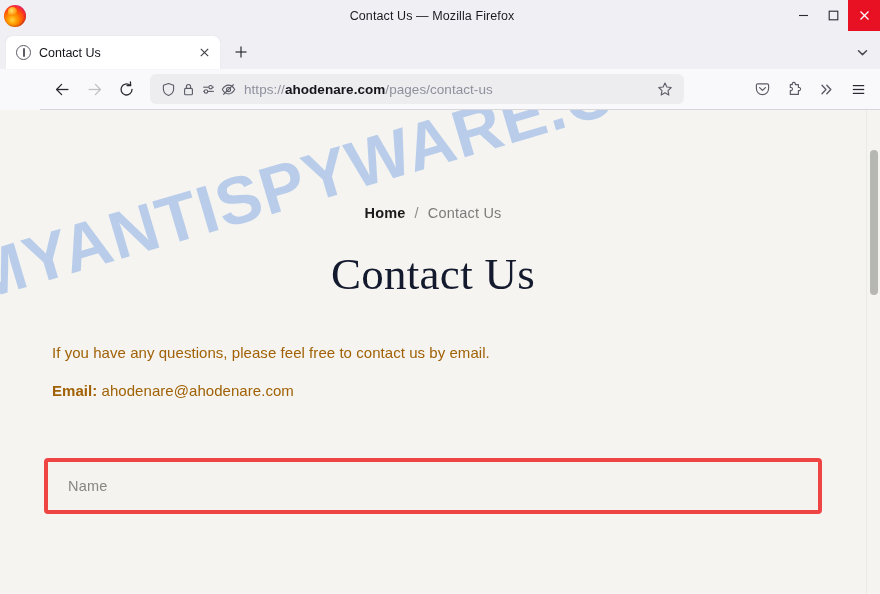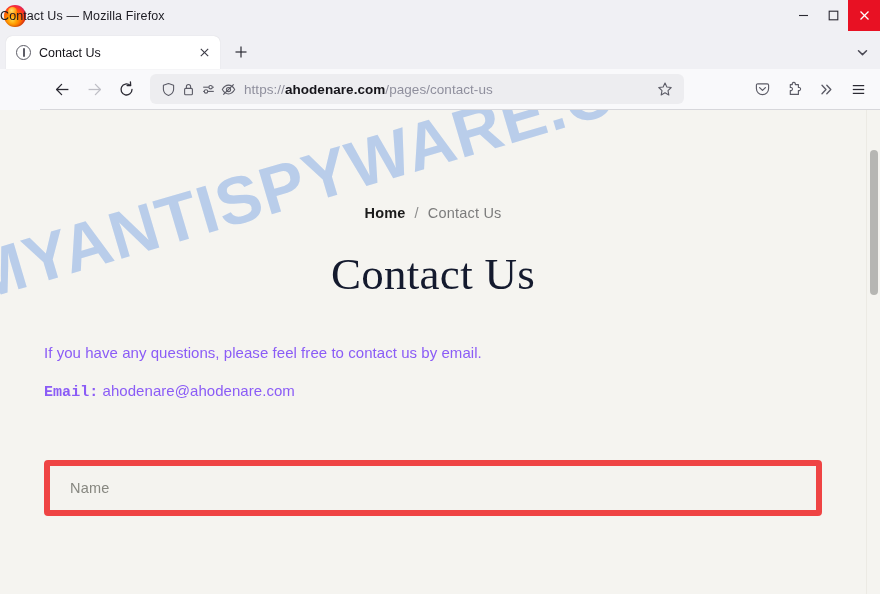--- a/index.html
+++ b/index.html
@@ -47,21 +47,21 @@
     content: "";
     position: absolute;
     left: 4px; top: 2px;
     width: 9px; height: 9px;
     border-radius: 50% 50% 50% 10%;
     background: radial-gradient(circle at 40% 40%, #ffe16b, #ff8c00 70%, rgba(255,90,0,0) 100%);
   }
   .window-title {
     position: absolute;
     left: 0; right: 16px;
-    text-align: left;
+    text-align: center;
     font-size: 12.5px;
     color: #1c1b22;
     letter-spacing: .1px;
     pointer-events: none;
   }
   .window-controls {
     margin-left: auto;
     display: flex;
     height: 31px;
     z-index: 2;
@@ -262,39 +262,39 @@
     text-align: center;
     font-family: "Liberation Serif", serif;
     font-size: 45px;
     color: #141a2e;
     margin: 27px 0 0 0;
     font-weight: 400;
     letter-spacing: .3px;
   }
   .para {
     font-size: 15px;
-    color: #8b5cf6;
-    margin: 0;
+    color: #a16207;
+    margin: 8px;
     letter-spacing: .05px;
   }
   .p1 { margin-top: 44px; }
   .p2 { margin-top: 21px; }
   .p3 { margin-top: 22px; }
-  .para b { font-weight: 700; font-family: Liberation Mono, monospace; }
+  .para b { font-weight: 700; }
 
   .form-row {
     display: flex;
     gap: 22px;
     margin-top: 59px;
   }
   .field {
     flex: 1;
     height: 56px;
     background: #f4f3ef;
-    border: 6px solid #ef4444;
+    border: 4px solid #ef4444;
     border-radius: 4px;
     display: flex;
     align-items: center;
     padding: 0 20px;
     box-sizing: border-box;
   }
   .field-placeholder {
     font-size: 14.5px;
     color: #878780;
     letter-spacing: .2px;

